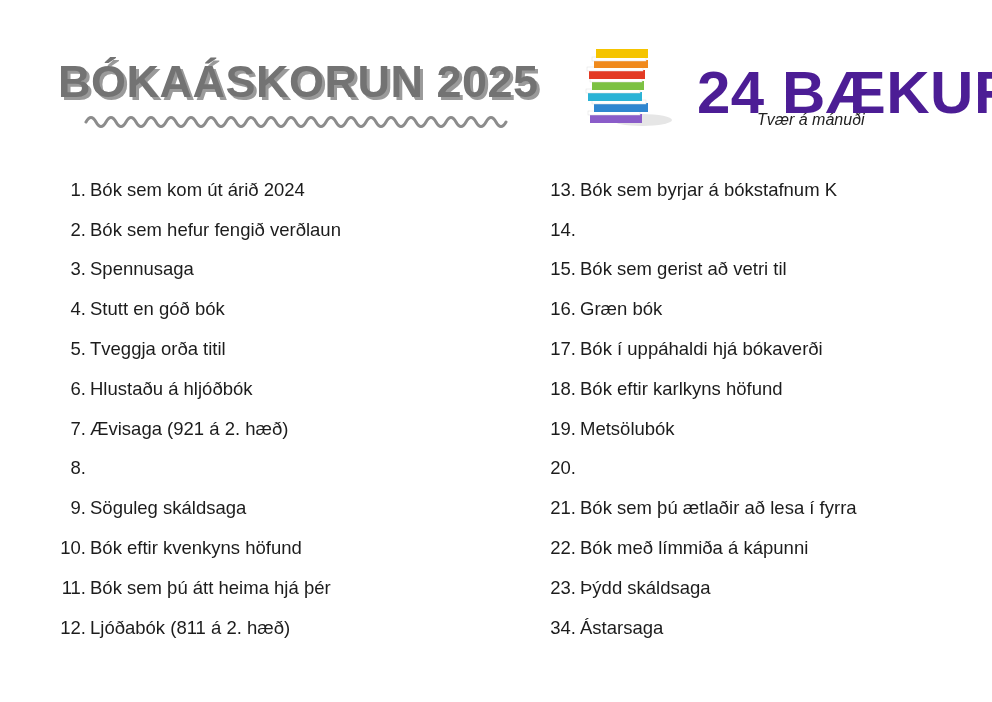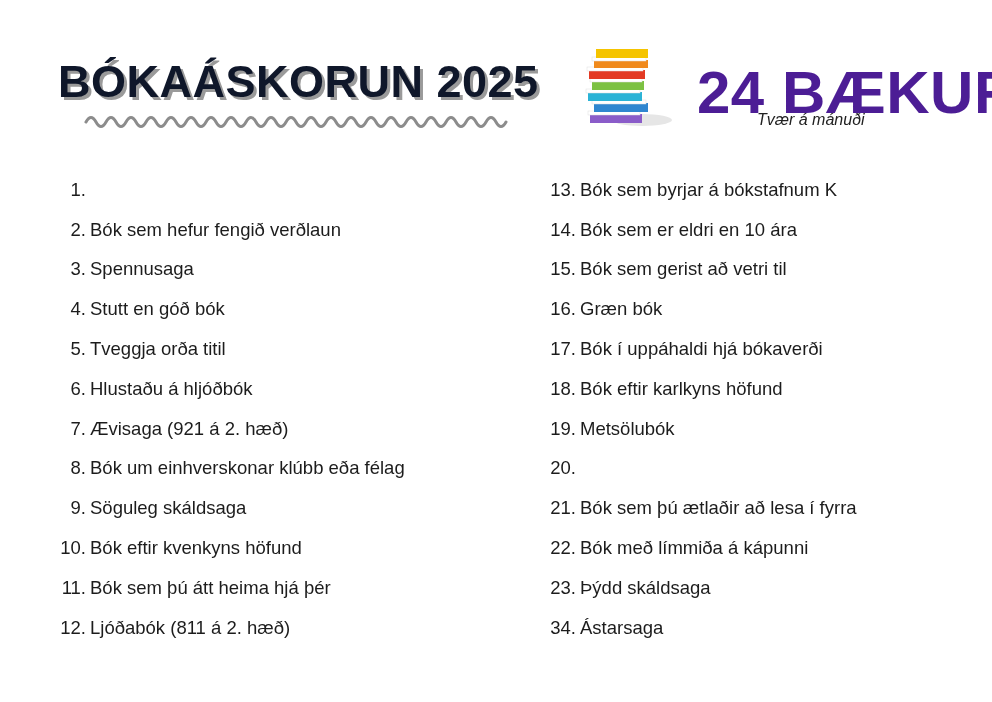--- a/index.html
+++ b/index.html
@@ -16,21 +16,21 @@
     color: #1a1a1a;
   }
   .title {
     position: absolute;
     left: 58px;
     top: 56px;
     font-family: "Liberation Sans", sans-serif;
     font-weight: 700;
     font-size: 45px;
     letter-spacing: 0.5px;
-    color: #0f172a;
+    color: #737373;
     text-shadow: 3px 3px 0 #9a9a9a;
     white-space: nowrap;
   }
   .squiggle {
     position: absolute;
     left: 84px;
     top: 112px;
     width: 430px;
     height: 16px;
   }
@@ -116,20 +116,21 @@
     <rect x="16" y="1" width="52" height="9" fill="#f5c400"></rect>
   </g>
 </svg>
 
 <div class="count">24 BÆKUR</div>
 <div class="subtitle">Tvær á mánuði</div>
 
 <ol class="col left">
   <li class="item">
       <span class="num">1.</span>
+      <span class="label">Bók sem kom út árið 2024</span>
     </li>
   <li class="item">
       <span class="num">2.</span>
       <span class="label">Bók sem hefur fengið verðlaun</span>
     </li>
   <li class="item">
       <span class="num">3.</span>
       <span class="label">Spennusaga</span>
     </li>
   <li class="item">
@@ -143,21 +144,20 @@
   <li class="item">
       <span class="num">6.</span>
       <span class="label">Hlustaðu á hljóðbók</span>
     </li>
   <li class="item">
       <span class="num">7.</span>
       <span class="label">Ævisaga (921 á 2. hæð)</span>
     </li>
   <li class="item">
       <span class="num">8.</span>
-      <span class="label">Bók um einhverskonar klúbb eða félag</span>
     </li>
   <li class="item">
       <span class="num">9.</span>
       <span class="label">Söguleg skáldsaga</span>
     </li>
   <li class="item">
       <span class="num">10.</span>
       <span class="label">Bók eftir kvenkyns höfund</span>
     </li>
   <li class="item">
@@ -170,21 +170,20 @@
     </li>
 </ol>
 
 <ol class="col right">
   <li class="item">
       <span class="num">13.</span>
       <span class="label">Bók sem byrjar á bókstafnum K</span>
     </li>
   <li class="item">
       <span class="num">14.</span>
-      <span class="label">Bók sem er eldri en 10 ára</span>
     </li>
   <li class="item">
       <span class="num">15.</span>
       <span class="label">Bók sem gerist að vetri til</span>
     </li>
   <li class="item">
       <span class="num">16.</span>
       <span class="label">Græn bók</span>
     </li>
   <li class="item">

